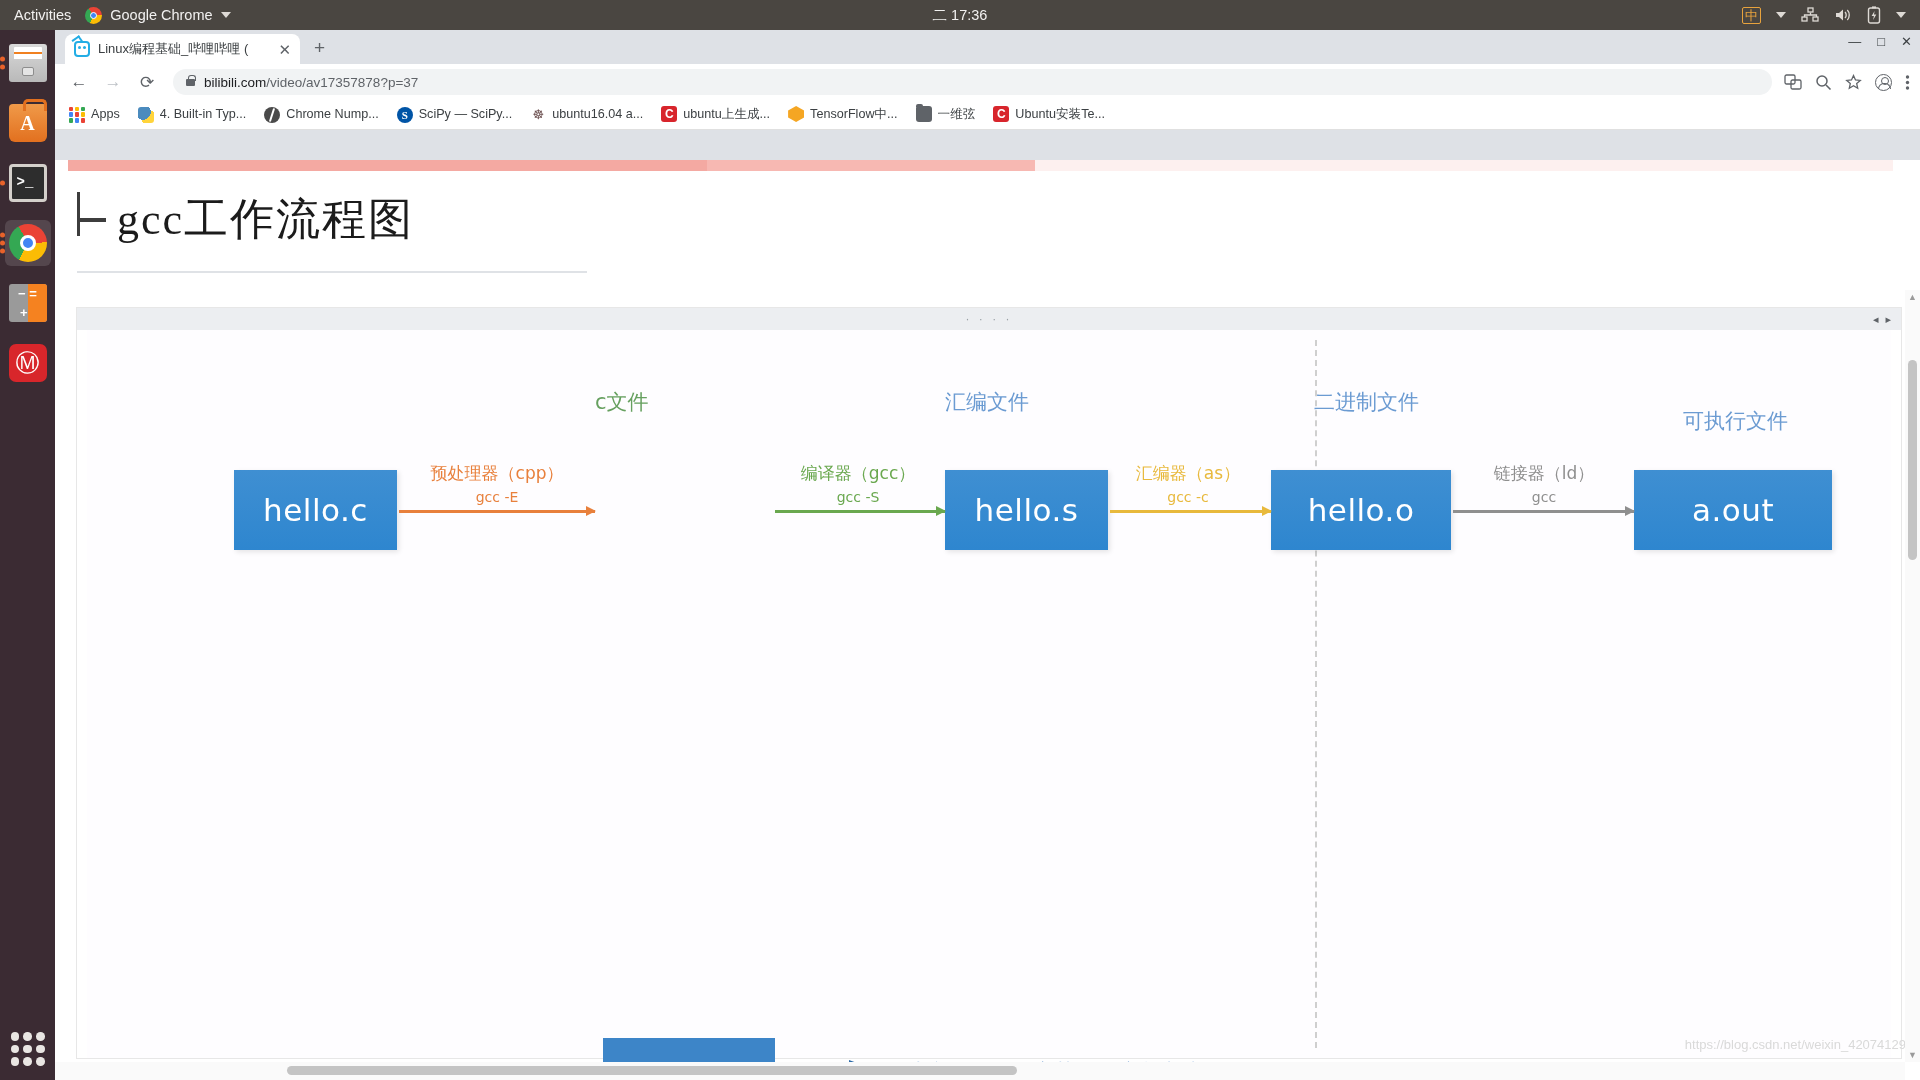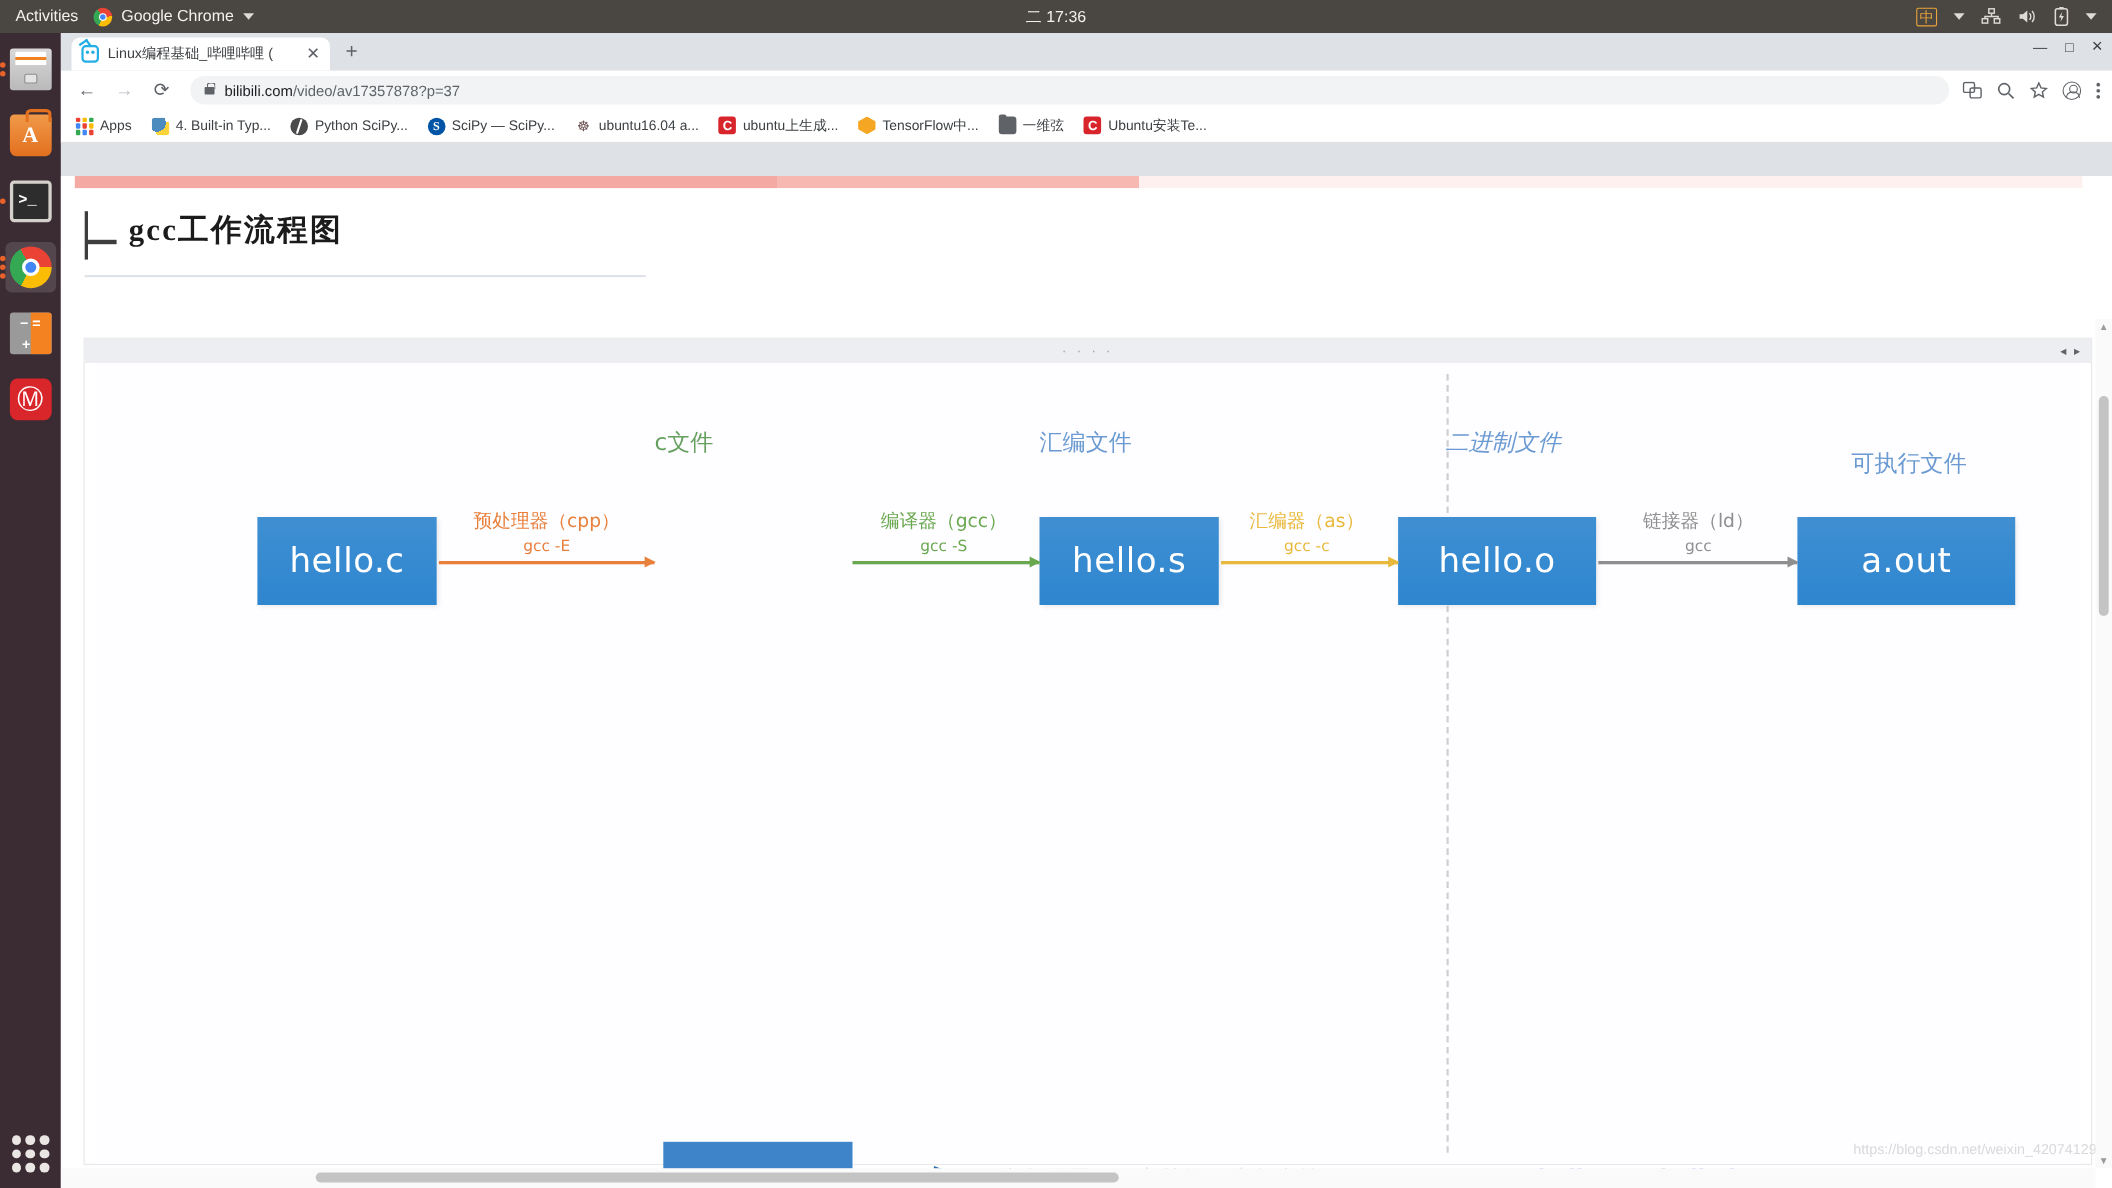--- a/index.html
+++ b/index.html
@@ -167,21 +167,21 @@
 
   
   #page { position: absolute; top: 130px; left: 0; right: 0; bottom: 0; background: #fff;
           overflow: hidden; }
   #pink-band { position: absolute; top: 0; left: 13px; width: 1825px; height: 11px;
                background: linear-gradient(90deg,#f4a9a2 0 35%, #f7b8b2 35% 53%, #fdf0ef 53% 100%); }
   .title-block { position: absolute; top: 30px; left: 22px; width: 510px;
                  border-bottom: 2.5px solid #dfe2e6; padding-bottom: 22px; }
   .title-block .bar { position: absolute; left: 0; top: 2px; width: 3px; height: 44px; background: #3d3d3d; }
   .title-block .dash { position: absolute; left: 3px; top: 28px; width: 26px; height: 3.5px; background: #3d3d3d; }
-  .title-text { margin-left: 40px; font-size: 28px; color: #1b1b1b; font-weight: 700;
+  .title-text { margin-left: 40px; font-size: 44px; color: #1b1b1b; font-weight: 400;
                 font-family: "Liberation Serif", serif; letter-spacing: 2px; }
 
   
   #diagram-card { position: absolute; top: 148px; left: 22px; width: 1824px; height: 750px;
                   background: #fff; box-shadow: 0 0 0 1px #e7e7e7; }
   #card-handle { height: 22px; background: #eceef1; position: relative;
                  display: flex; align-items: center; justify-content: center; }
   #card-handle .dots { letter-spacing: 3px; color: #9aa0a6; font-size: 12px; line-height: 1; }
   #card-handle .arrows { position: absolute; right: 8px; color: #5f6368; font-size: 11px; letter-spacing:2px;}
   #canvas { position: absolute; top: 22px; left: 10px; right: 10px; bottom: 0;
@@ -377,21 +377,21 @@
           <i class="g9"></i>
       </span>
       <span>Apps</span>
     </div>
     <div class="bm">
       <span class="bm-ic bm-py"></span>
       <span>4. Built-in Typ...</span>
     </div>
     <div class="bm">
       <span class="bm-ic bm-glob"></span>
-      <span>Python SciPy...</span>
+      <span>Chrome Nump...</span>
     </div>
     <div class="bm">
       <span class="bm-ic bm-scipy">S</span>
       <span>SciPy — SciPy...</span>
     </div>
     <div class="bm">
       <span class="bm-ic bm-ubu">☸</span>
       <span>ubuntu16.04 a...</span>
     </div>
     <div class="bm">
@@ -425,21 +425,21 @@
       <div id="card-handle">
         <span class="dots">· · · ·</span>
         <span class="arrows">◂ ▸</span>
       </div>
 
       <div id="canvas">
         <div class="divider-v"></div>
 
         <div class="cat-label green" style="left:508px; top:58px;">c文件</div>
         <div class="cat-label" style="left:858px; top:58px;">汇编文件</div>
-        <div class="cat-label" style="left:1227px; top:58px;font-style:italic;">二进制文件</div>
+        <div class="cat-label" style="left:1227px; top:58px;">二进制文件</div>
         <div class="cat-label" style="left:1596px; top:58px;margin-top:19px;">可执行文件</div>
 
         <div class="fbox" style="left:147px; top:140px; width:163px;">hello.c</div>
         <div class="fbox" style="left:858px; top:140px; width:163px;">hello.s</div>
         <div class="fbox" style="left:1184px; top:140px; width:180px;">hello.o</div>
         <div class="fbox" style="left:1547px; top:140px; width:198px;">a.out</div>
 
         <div class="conn" style="left:312px; top:180px; width:196px;">
           <span class="line" style="background:#e8803c"></span>
           <span class="head" style="border-left:10px solid #e8803c"></span>

